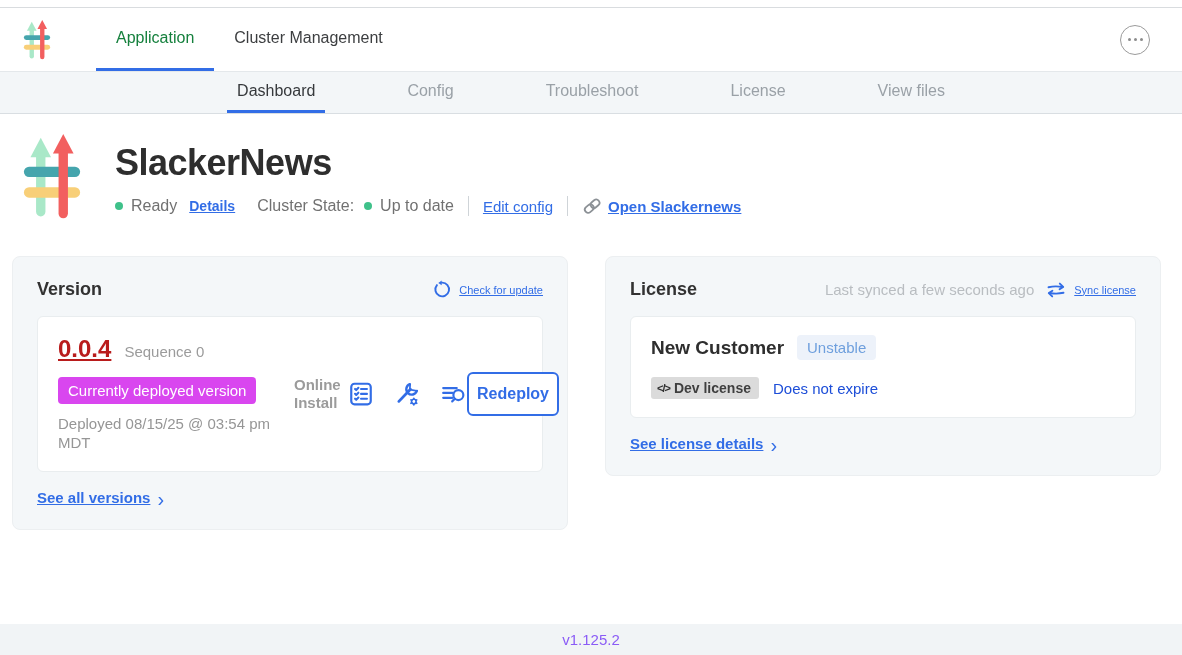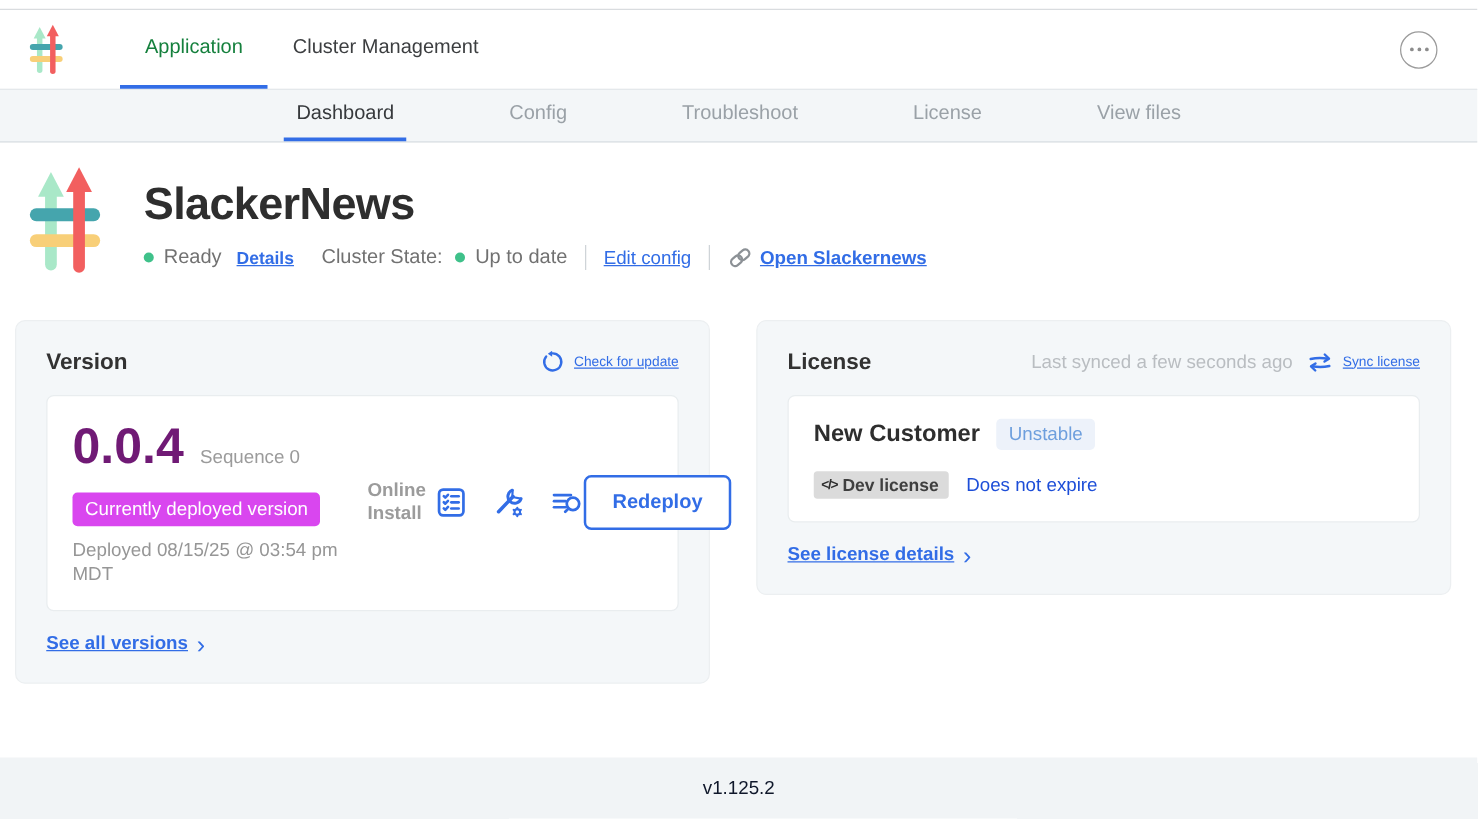--- a/index.html
+++ b/index.html
@@ -64,34 +64,34 @@
   .card-title { font-size:18px; font-weight:700; color:#323232; }
   .card-head .spacer { flex:1; }
   .head-link { font-size:11px; font-weight:500; margin-left:8px; }
   .inner-card {
     margin-top:16px; background:#fff; border:1px solid #e9edef; border-radius:6px;
     padding:18px 20px;
   }
   .inner-row { display:flex; }
   .ver-left { width:232px; flex:none; }
   .ver-number-row { display:flex; align-items:baseline; }
-  .ver-number { font-size:40px; font-weight:800; color:#701a75; }
+  .ver-number { font-size:24px; font-weight:800; color:#b91c1c;text-decoration:underline; }
   .ver-seq { font-size:15px; color:#9b9b9b; margin-left:13px; }
   .deployed-badge {
     display:inline-block; margin-top:14px; background:#d946ef; color:#fff;
     font-size:15px; font-weight:500; padding:5px 10px; border-radius:4px; white-space:nowrap;
   }
   .deployed-at { margin-top:11px; font-size:15px; color:#969696; line-height:1.25; width:218px; }
   .ver-right { flex:1; display:flex; align-items:center; justify-content:space-between; padding-left:4px; }
   .install-type { font-size:15px; font-weight:700; color:#9b9b9b; line-height:1.2; width:54px; }
   .ver-icons { display:flex; align-items:center; gap:20px; }
   .ver-icons .icon-btn { display:flex; cursor:pointer; }
   .redeploy-btn {
     background:#fff; border:2px solid #326de6; border-radius:6px; color:#326de6;
-    font-size:16px; font-weight:700; padding:11px 21px; cursor:pointer;
+    font-size:16px; font-weight:700; padding:11px 8px; cursor:pointer;
     font-family:"Liberation Sans", sans-serif;
   }
   .card-footer { margin-top:17px; display:flex; align-items:flex-start; }
   .footer-link { font-size:15px; font-weight:600; }
   .chev { color:#326de6; font-size:20px; margin-left:7px; line-height:1; text-decoration:none; }
 
   .synced-text { font-size:15px; color:#b9bdc1; margin-left:12px; }
   .lic-name-row { display:flex; align-items:center; }
   .lic-name { font-size:19px; font-weight:700; color:#2e2e2e; }
   .channel-badge {
@@ -101,22 +101,22 @@
   .lic-meta-row { display:flex; align-items:center; margin-top:17px; }
   .lic-type-tag {
     background:#dbdbdb; color:#3f3f3f; font-size:14px; font-weight:700;
     padding:3px 8px 3px 6px; border-radius:3px; display:flex; align-items:center;
   }
   .code-glyph { font-size:11px; font-weight:700; letter-spacing:-1px; margin-right:4px; color:#2e2e2e; }
   .lic-expiry { font-size:15px; color:#1d4ed8; margin-left:14px; }
 
   
   .page-footer {
-    position:absolute; left:0; bottom:0; width:100%; height:49px; background:#f1f4f6;
-    display:flex; align-items:center; justify-content:center; font-size:15px; color:#0f172a;
+    position:absolute; left:0; bottom:0; width:100%; height:31px; background:#f1f4f6;
+    display:flex; align-items:center; justify-content:center; font-size:15px; color:#8b5cf6;
   }
 </style>
 </head>
 <body>
 
 <svg width="0" height="0" style="position:absolute">
   <defs>
     <g id="sn-logo">
       <polygon points="9,27 20,6 31,27" fill="#a9e8c8"></polygon>
       <rect x="15" y="22" width="10" height="68" rx="5" fill="#a9e8c8"></rect>

